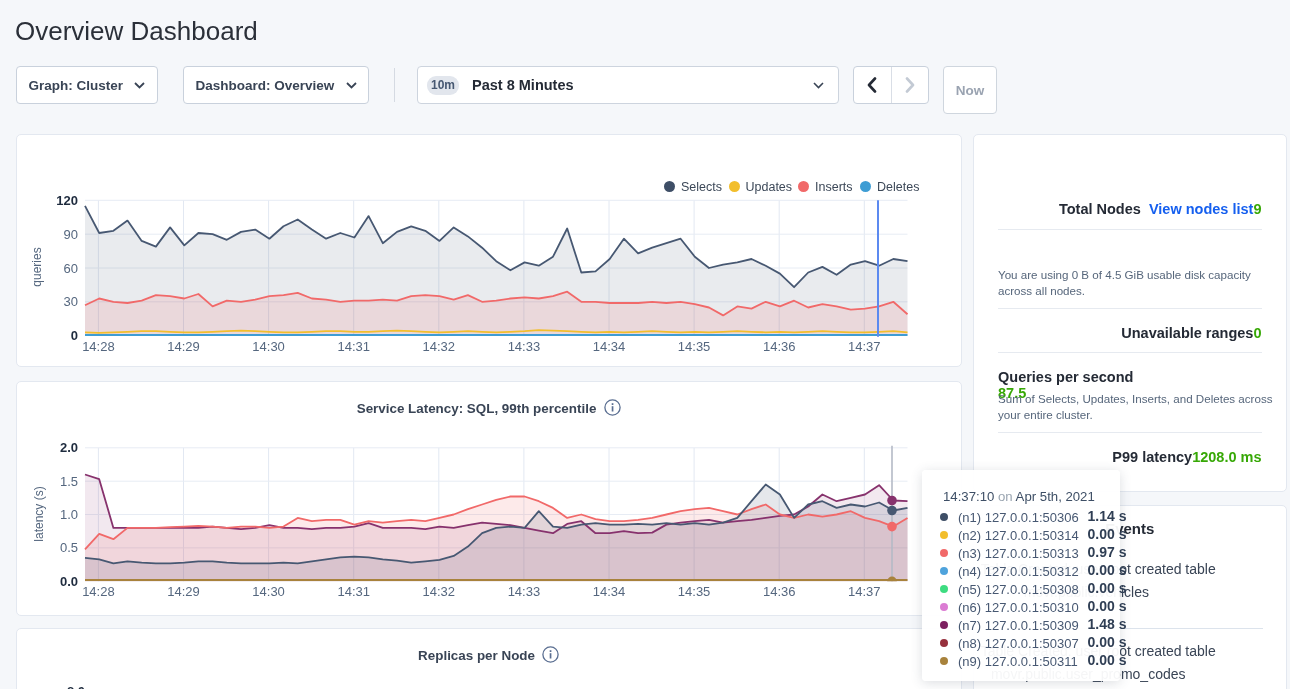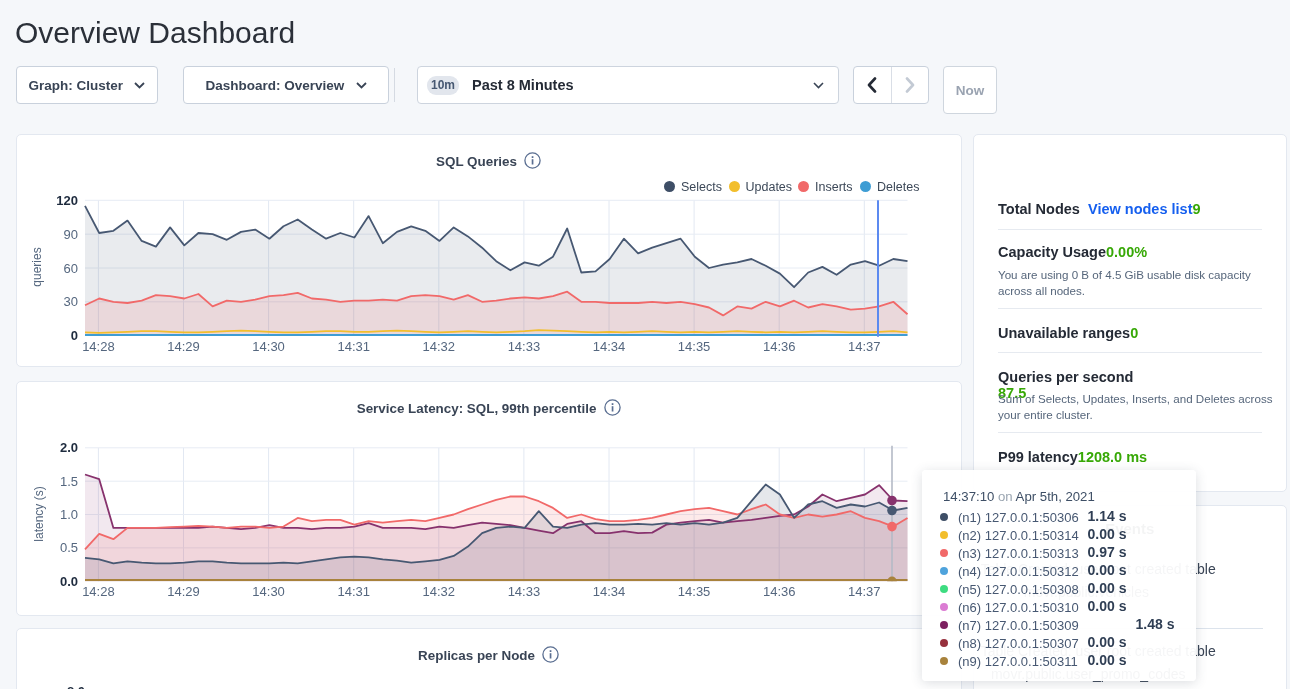--- a/index.html
+++ b/index.html
@@ -1,32 +1,32 @@
 <!DOCTYPE html>
 <html><head><meta charset="utf-8"><style>
 * { margin:0; padding:0; box-sizing:border-box; }
 html,body { width:1290px; height:689px; background:#F5F7FA; font-family:"Liberation Sans",sans-serif; position:relative; overflow:hidden; }
 .panel { position:absolute; background:#fff; border:1px solid #E3E8F0; border-radius:5px; }
 .btn { position:absolute; background:#fff; border:1px solid #C9D1DC; border-radius:4px; display:flex; align-items:center; justify-content:center; font-weight:bold; font-size:13.5px; color:#394455; }
 .ldot { display:inline-block; width:11px; height:11px; border-radius:50%; margin-right:6px; vertical-align:-1.5px; }
 .ctitle { position:absolute; top:17px; width:100%; text-align:center; font-size:13.4px; font-weight:bold; color:#394455; }
-.srow { position:absolute; left:24px; right:24px; display:flex; justify-content:flex-start; font-size:14.5px; font-weight:bold; color:#242A35; }
+.srow { position:absolute; left:24px; right:24px; display:flex; justify-content:flex-end; font-size:14.5px; font-weight:bold; color:#242A35; }
 .green { color:#37A806; }
 .sdesc { position:absolute; left:24px; right:10px; font-size:11.6px; color:#56667B; line-height:16.2px; white-space:nowrap; }
 .sdiv { position:absolute; left:24px; right:24px; border-top:1px solid #E6EAF0; }
 .vlab { position:absolute; font-size:12px; color:#55677F; transform:rotate(-90deg); white-space:nowrap; }
 .eline { position:absolute; font-size:14px; color:#394455; white-space:nowrap; }
 </style></head>
 <body>
-<div style="position:absolute;left:15px;top:15.8px;font-size:30px;color:#2B3039;">Overview Dashboard</div>
+<div style="position:absolute;left:15px;top:15.8px;font-size:26px;color:#2B3039;">Overview Dashboard</div>
 
 <div class="btn" style="left:16px;top:66px;width:142px;height:38px;">Graph: Cluster&nbsp;&nbsp;&nbsp;<svg width="11" height="7" viewBox="0 0 11 7">
       <polyline points="1,1 5.5,5.5 10,1" fill="none" stroke="#394455" stroke-width="1.8"></polyline>
     </svg></div>
-<div class="btn" style="left:183px;top:66px;width:206px;height:38px;">Dashboard: Overview&nbsp;&nbsp;&nbsp;<svg width="11" height="7" viewBox="0 0 11 7">
+<div class="btn" style="left:183px;top:66px;width:186px;height:38px;">Dashboard: Overview&nbsp;&nbsp;&nbsp;<svg width="11" height="7" viewBox="0 0 11 7">
       <polyline points="1,1 5.5,5.5 10,1" fill="none" stroke="#394455" stroke-width="1.8"></polyline>
     </svg></div>
 <div style="position:absolute;left:394px;top:68px;width:1px;height:34px;background:#D5DAE2;"></div>
 <div class="btn" style="left:417px;top:66px;width:422px;height:38px;justify-content:flex-start;border-color:#CDD4DE;">
   <span style="margin-left:9px;background:#E2E6ED;border-radius:9px;padding:2.5px 4px;font-size:12px;color:#475872;font-weight:bold;">10m</span>
   <span style="margin-left:13px;font-size:14.5px;color:#242A35;">Past 8 Minutes</span>
   <svg width="11" height="7" viewBox="0 0 11 7" style="position:absolute;right:14px;">
       <polyline points="1,1 5.5,5.5 10,1" fill="none" stroke="#394455" stroke-width="1.6"></polyline>
     </svg>
 </div>
@@ -38,25 +38,20 @@
     </div>
   <div style="width:37px;display:flex;align-items:center;justify-content:center;">
       <svg width="10" height="16" viewBox="0 0 10 16">
         <polyline points="2,1.5 8,8 2,14.5" fill="none" stroke="#C3CAD4" stroke-width="2.6" stroke-linecap="round" stroke-linejoin="round"></polyline>
       </svg>
     </div>
 </div>
 <div class="btn" style="left:943px;top:66px;width:54px;height:48px;color:#9AA3B1;border-color:#CFD6DE;">Now</div>
 
 <div class="panel" style="left:16px;top:133.5px;width:945.5px;height:233.5px;">
-  <div class="ctitle">SQL Queries &nbsp;<svg width="17" height="17" viewBox="0 0 17 17" style="vertical-align:-3px">
-        <circle cx="8.5" cy="8.5" r="7.6" fill="none" stroke="#5A6E91" stroke-width="1.3"></circle>
-        <rect x="7.7" y="7.2" width="1.7" height="5.3" fill="#5A6E91"></rect>
-        <rect x="7.7" y="4.2" width="1.7" height="1.8" fill="#5A6E91"></rect>
-      </svg></div>
   <div style="position:absolute;left:0;top:45px;width:100%;height:14px;font-size:12.5px;color:#3C4858;">
     <span style="position:absolute;left:647px;white-space:nowrap;"><span class="ldot" style="background:#3E4E66"></span>Selects</span>
     <span style="position:absolute;left:711.5px;white-space:nowrap;"><span class="ldot" style="background:#F2BE2C"></span>Updates</span>
     <span style="position:absolute;left:781px;white-space:nowrap;"><span class="ldot" style="background:#F16969"></span>Inserts</span>
     <span style="position:absolute;left:843px;white-space:nowrap;"><span class="ldot" style="background:#3E9DD4"></span>Deletes</span>
   </div>
   <div class="vlab" style="left:0px;top:125px;">queries</div>
   <svg width="945.5" height="233.5" viewBox="0 0 945.5 233.5" style="position:absolute;left:0;top:0">
       <line x1="81.4" y1="65.3" x2="81.4" y2="200.7" stroke="#E2E8F2" stroke-width="1"></line>
       <text x="81.4" y="215.7" font-size="13" fill="#55677F" text-anchor="middle">14:28</text>
@@ -157,24 +152,20 @@
       </svg></div>
   <div style="position:absolute;left:50px;top:55px;font-size:13px;font-weight:bold;color:#1E2B3E;">8.0</div>
 </div>
 
 <div class="panel" style="left:973px;top:133.5px;width:313.5px;height:358px;">
   <div class="srow" style="top:66px;">
       <span>Total Nodes&nbsp;&nbsp;<a style="color:#155FEF;">View nodes list</a></span>
       <span class="green">9</span>
     </div>
   <div class="sdiv" style="top:94.5px;"></div>
-  <div class="srow" style="top:109.5px;">
-      <span>Capacity Usage</span>
-      <span class="green">0.00%</span>
-    </div>
   <div class="sdesc" style="top:132px;">You are using 0 B of 4.5 GiB usable disk capacity<br>across all nodes.</div>
   <div class="sdiv" style="top:173.5px;"></div>
   <div class="srow" style="top:190px;">
       <span>Unavailable ranges</span>
       <span class="green">0</span>
     </div>
   <div class="sdiv" style="top:217.5px;"></div>
   <div class="srow" style="top:234px;flex-direction:column;">
       <span>Queries per second</span>
       <span class="green">87.5</span>
@@ -189,21 +180,21 @@
 
 <div class="panel" style="left:973px;top:504.5px;width:313.5px;height:200px;">
   <div style="position:absolute;top:14.5px;width:100%;text-align:center;font-size:15px;font-weight:bold;color:#242A35;">Events</div>
   <div class="eline" style="top:55px;right:69.8px;">Table Created: user root created table</div>
   <div class="eline" style="top:78px;right:136.5px;">movr.public.vehicles</div>
   <div style="position:absolute;left:28px;right:23px;top:122.5px;border-top:1px solid #DCE3EC;"></div>
   <div class="eline" style="top:137px;right:69.8px;">Table Created: user root created table</div>
   <div class="eline" style="top:160px;right:100px;">movr.public.user_promo_codes</div>
 </div>
 
-<div style="position:absolute;left:921.5px;top:470px;width:274px;height:211px;background:rgba(255,255,255,0.95);border-radius:4px;box-shadow:0 2px 12px rgba(60,70,90,0.18);">
+<div style="position:absolute;left:921.5px;top:470px;width:198px;height:211px;background:rgba(255,255,255,0.95);border-radius:4px;box-shadow:0 2px 12px rgba(60,70,90,0.18);">
   <div style="position:absolute;left:21.5px;top:19px;font-size:13.2px;color:#3E4F66;white-space:nowrap;">14:37:10 <span style="color:#9AA5B1">on</span> Apr 5th, 2021</div>
   <div style="position:absolute;left:18px;top:38px;height:18px;white-space:nowrap;">
 <span style="display:inline-block;width:8px;height:8px;border-radius:50%;background:#3E4E66;vertical-align:1px;"></span>
 <span style="font-size:13px;color:#475872;margin-left:6px;">(n1) 127.0.0.1:50306</span>
 <span style="font-size:14px;font-weight:bold;color:#2F3E54;position:absolute;left:148px;">1.14 s</span></div>
     <div style="position:absolute;left:18px;top:56px;height:18px;white-space:nowrap;">
 <span style="display:inline-block;width:8px;height:8px;border-radius:50%;background:#F2BE2C;vertical-align:1px;"></span>
 <span style="font-size:13px;color:#475872;margin-left:6px;">(n2) 127.0.0.1:50314</span>
 <span style="font-size:14px;font-weight:bold;color:#2F3E54;position:absolute;left:148px;">0.00 s</span></div>
     <div style="position:absolute;left:18px;top:74px;height:18px;white-space:nowrap;">
@@ -218,21 +209,21 @@
 <span style="display:inline-block;width:8px;height:8px;border-radius:50%;background:#3EDC81;vertical-align:1px;"></span>
 <span style="font-size:13px;color:#475872;margin-left:6px;">(n5) 127.0.0.1:50308</span>
 <span style="font-size:14px;font-weight:bold;color:#2F3E54;position:absolute;left:148px;">0.00 s</span></div>
     <div style="position:absolute;left:18px;top:128px;height:18px;white-space:nowrap;">
 <span style="display:inline-block;width:8px;height:8px;border-radius:50%;background:#DB7CD3;vertical-align:1px;"></span>
 <span style="font-size:13px;color:#475872;margin-left:6px;">(n6) 127.0.0.1:50310</span>
 <span style="font-size:14px;font-weight:bold;color:#2F3E54;position:absolute;left:148px;">0.00 s</span></div>
     <div style="position:absolute;left:18px;top:146px;height:18px;white-space:nowrap;">
 <span style="display:inline-block;width:8px;height:8px;border-radius:50%;background:#7D2060;vertical-align:1px;"></span>
 <span style="font-size:13px;color:#475872;margin-left:6px;">(n7) 127.0.0.1:50309</span>
-<span style="font-size:14px;font-weight:bold;color:#2F3E54;position:absolute;left:148px;margin-left:48px;">1.48 s</span></div>
+<span style="font-size:14px;font-weight:bold;color:#2F3E54;position:absolute;left:148px;">1.48 s</span></div>
     <div style="position:absolute;left:18px;top:164px;height:18px;white-space:nowrap;">
 <span style="display:inline-block;width:8px;height:8px;border-radius:50%;background:#96303D;vertical-align:1px;"></span>
 <span style="font-size:13px;color:#475872;margin-left:6px;">(n8) 127.0.0.1:50307</span>
 <span style="font-size:14px;font-weight:bold;color:#2F3E54;position:absolute;left:148px;">0.00 s</span></div>
     <div style="position:absolute;left:18px;top:182px;height:18px;white-space:nowrap;">
 <span style="display:inline-block;width:8px;height:8px;border-radius:50%;background:#A8823C;vertical-align:1px;"></span>
 <span style="font-size:13px;color:#475872;margin-left:6px;">(n9) 127.0.0.1:50311</span>
 <span style="font-size:14px;font-weight:bold;color:#2F3E54;position:absolute;left:148px;">0.00 s</span></div>
 </div>
 

